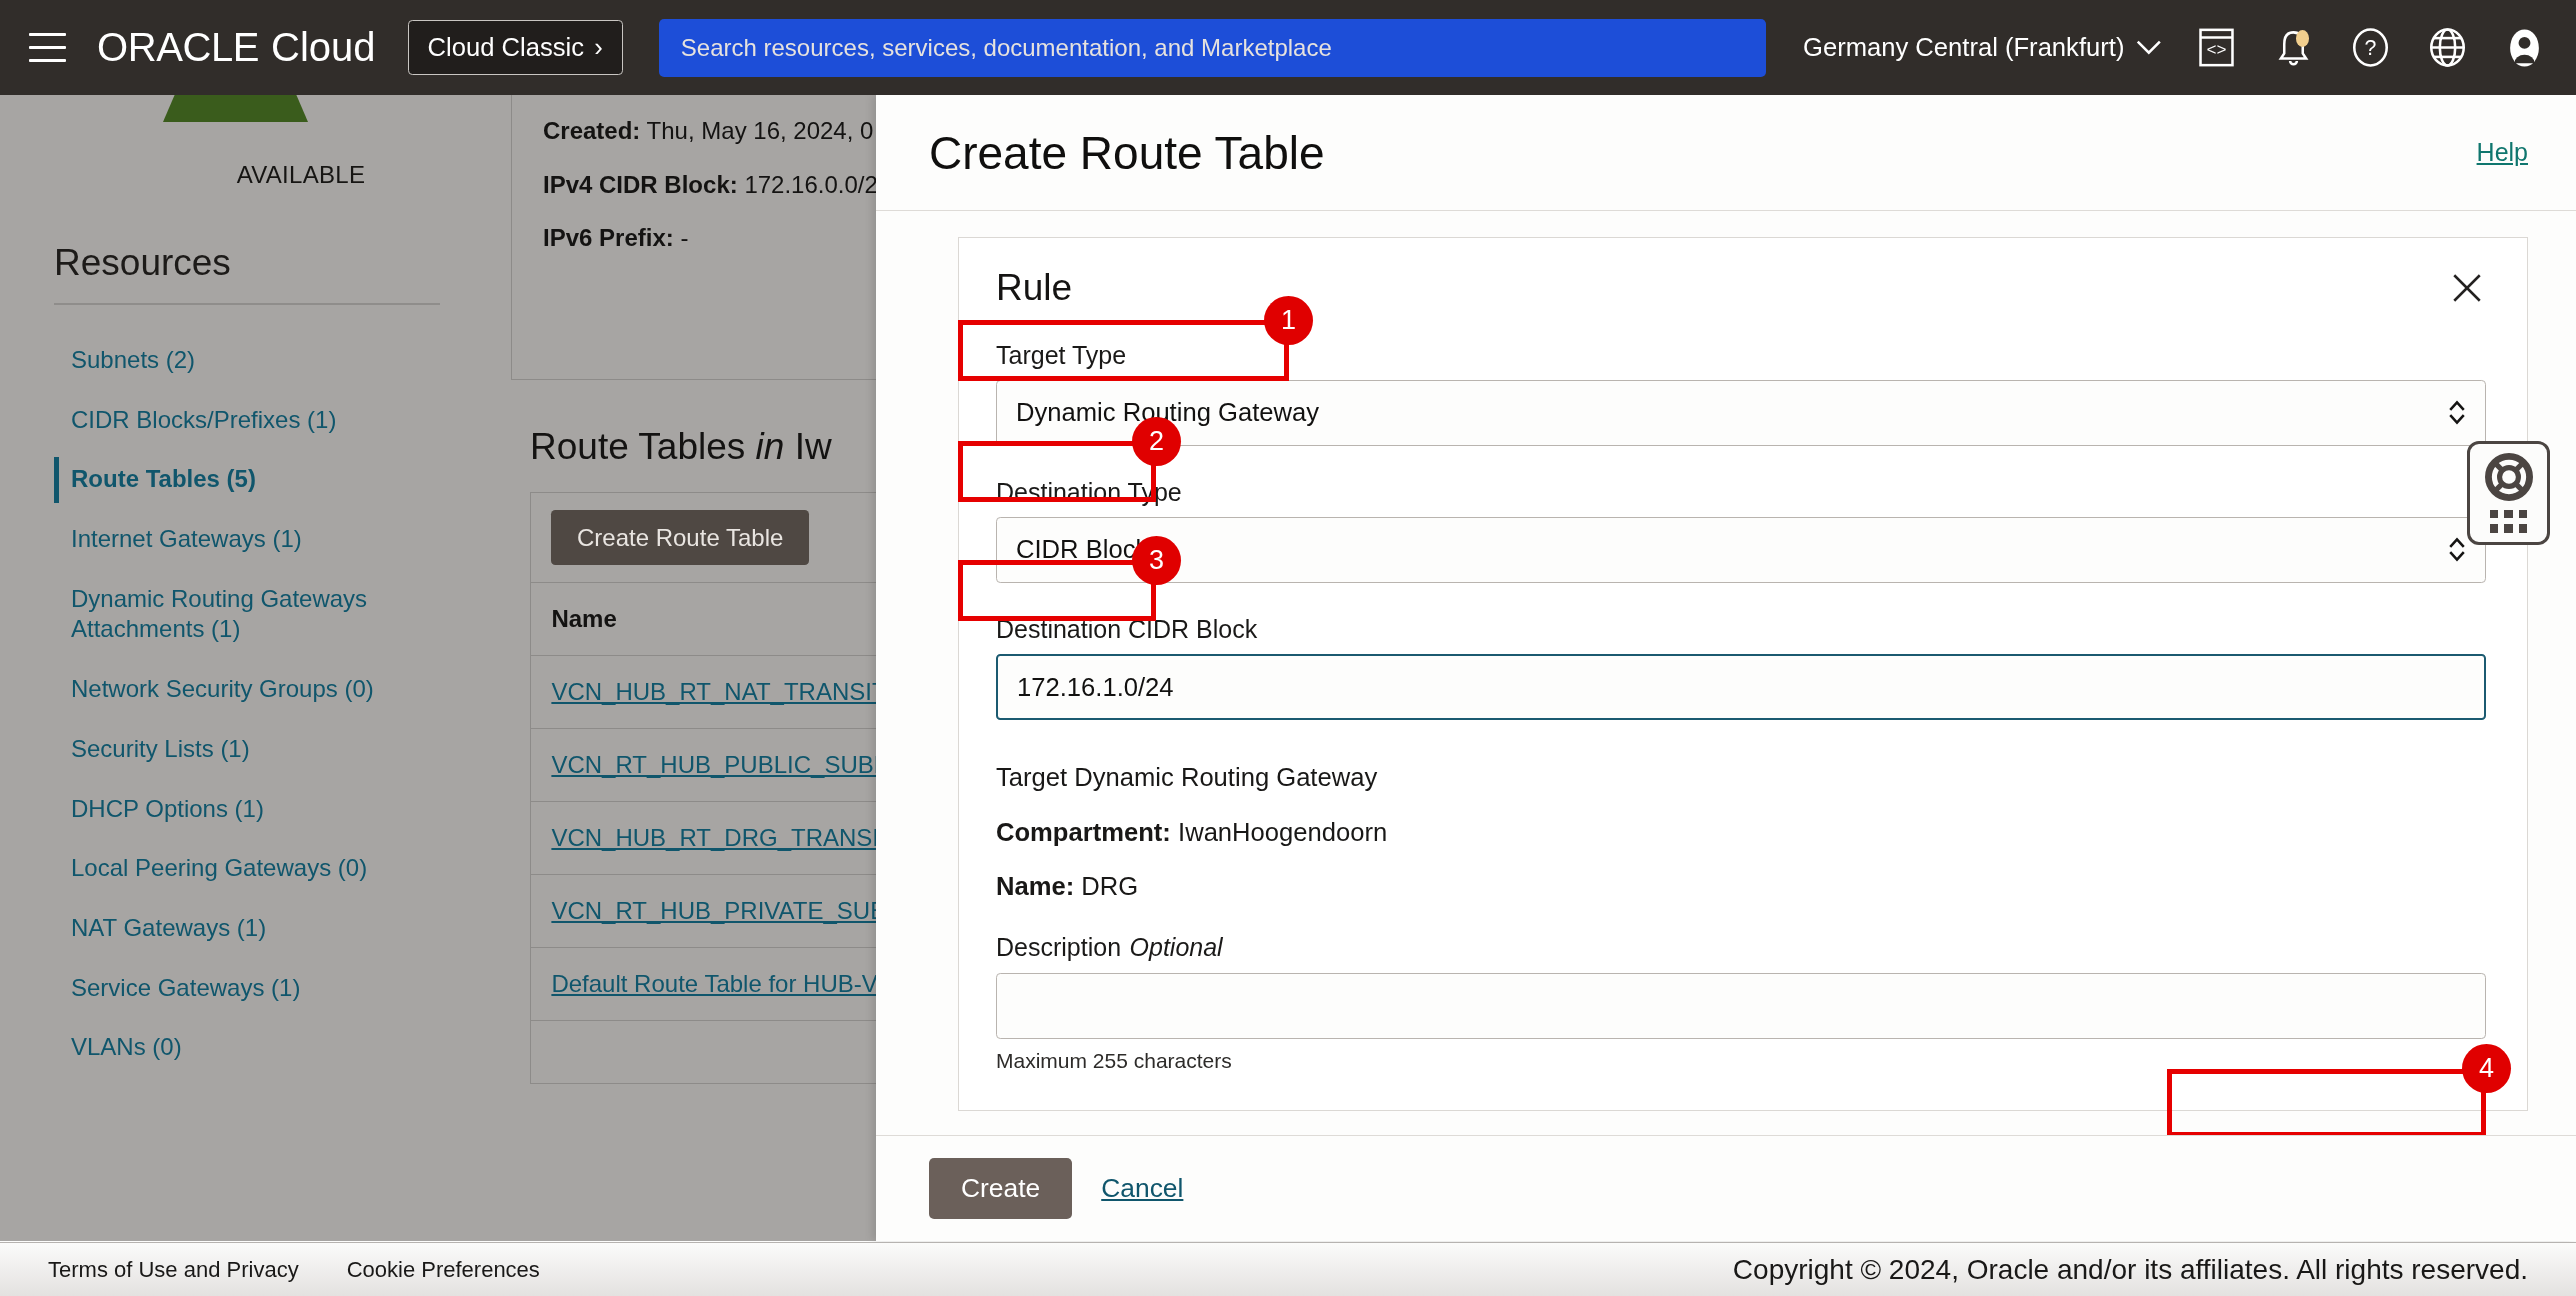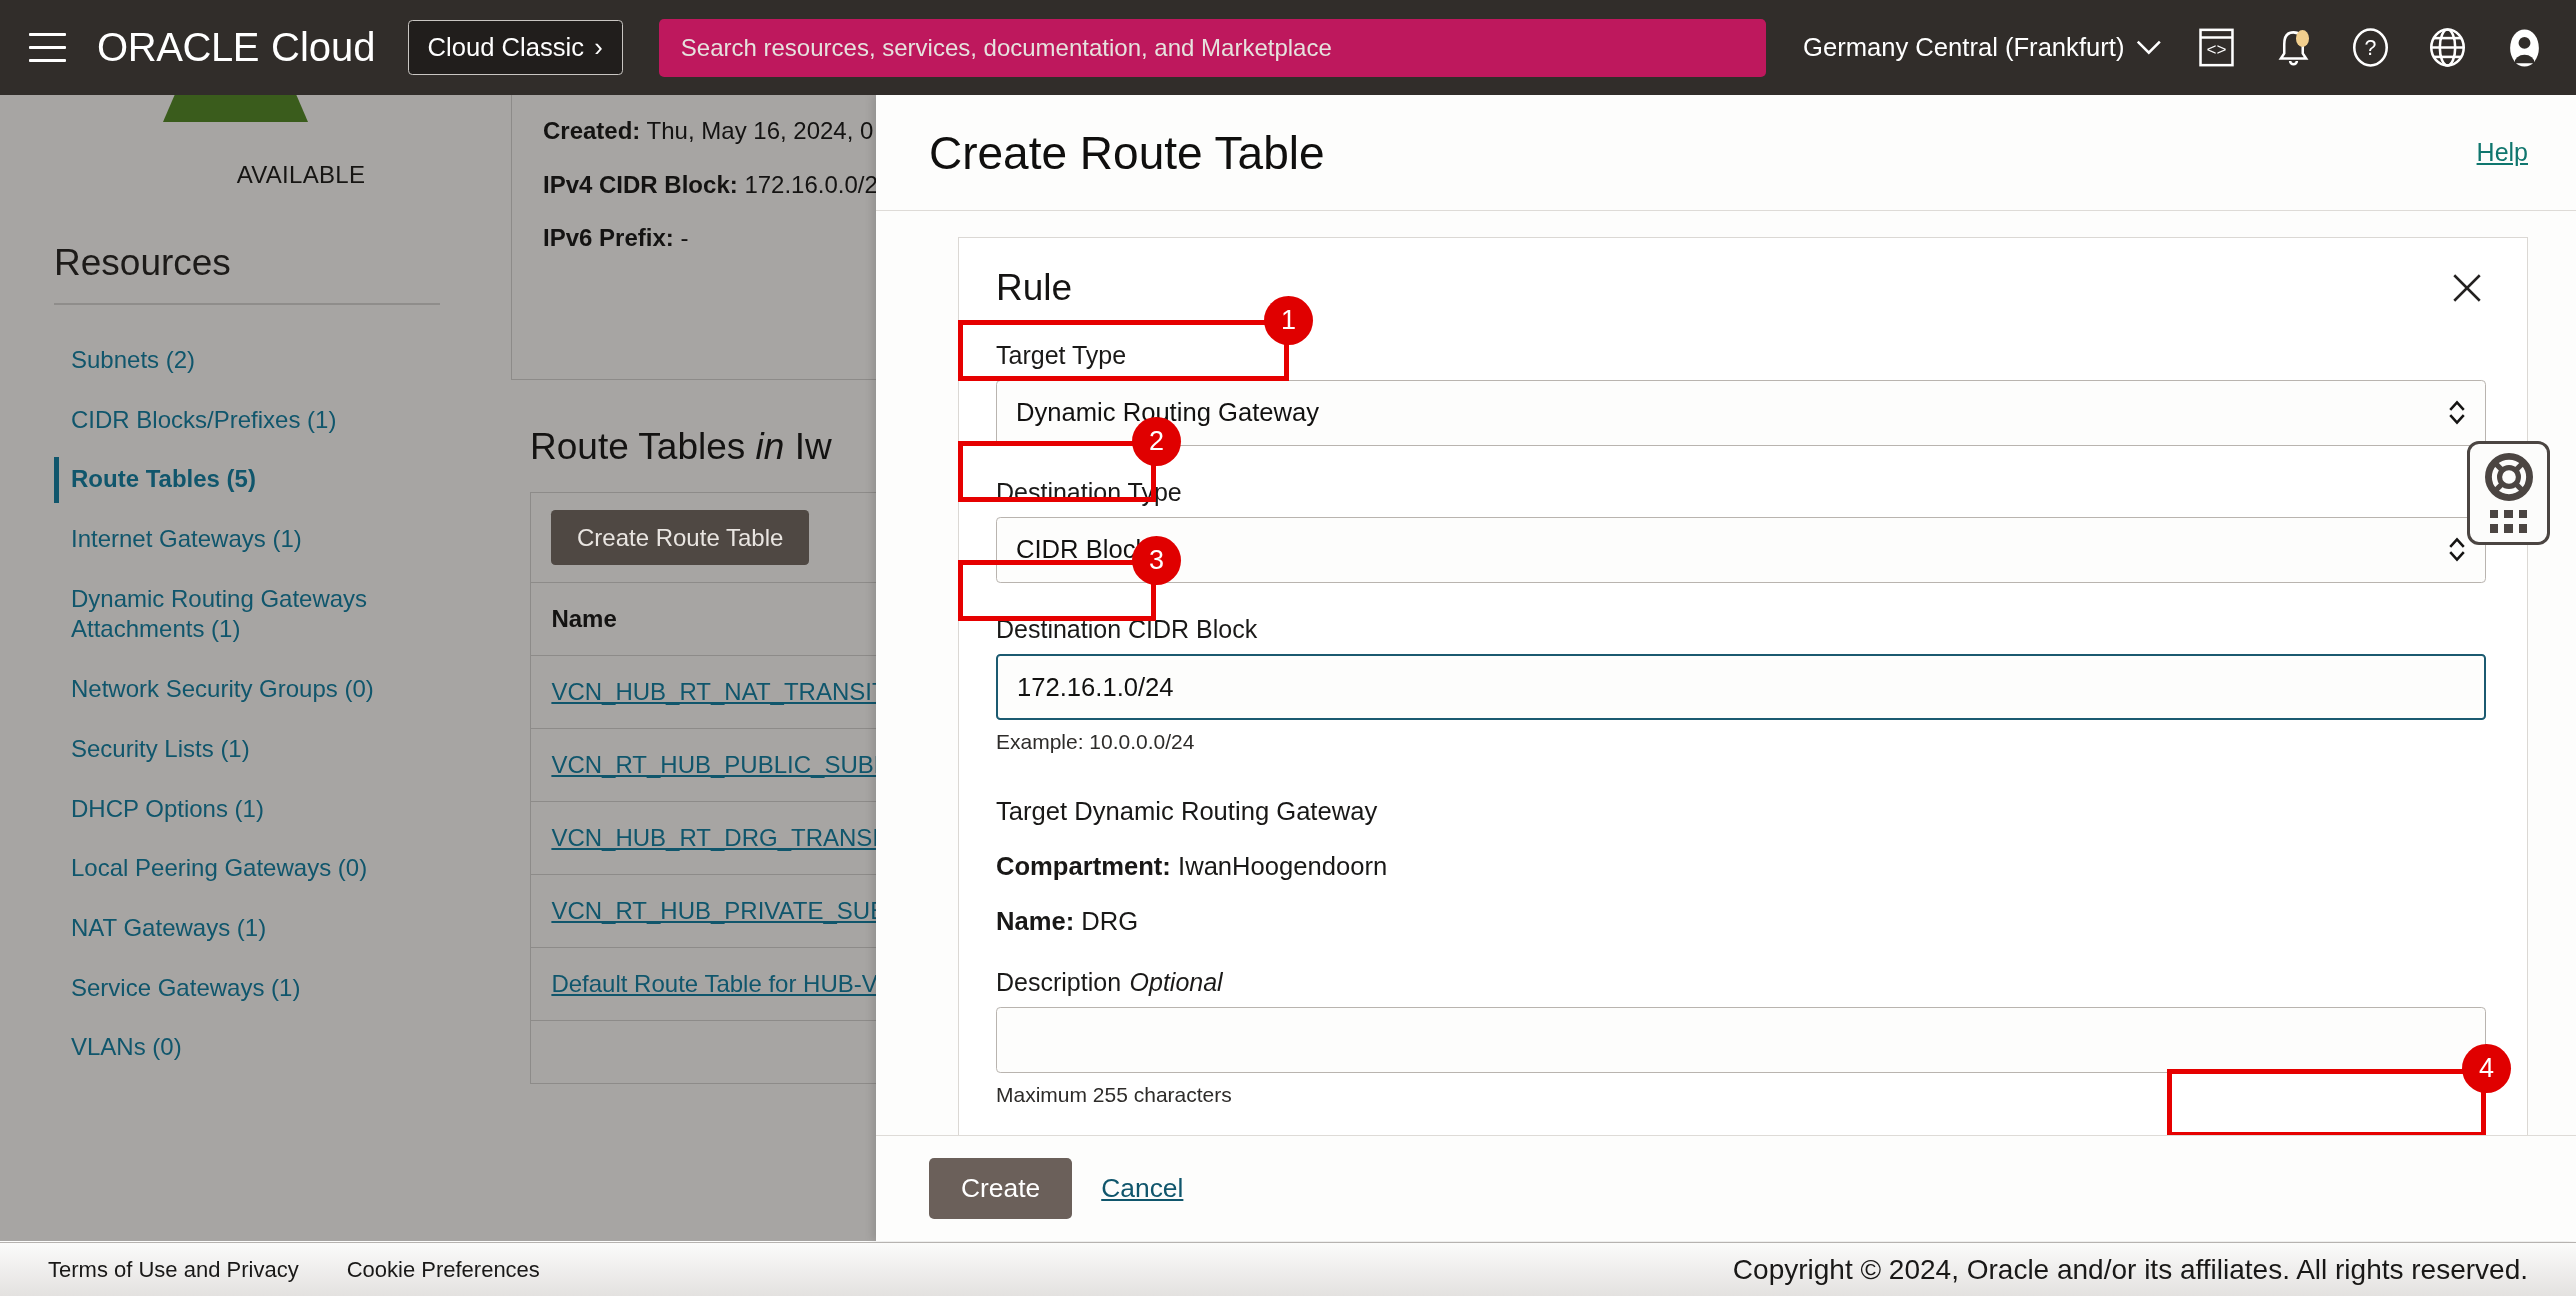--- a/index.html
+++ b/index.html
@@ -26,21 +26,21 @@
   .cloud-word { font-size: 40px; color: #fff; font-weight: 300; }
 
   .cloud-classic {
     border: 1.7px solid #c9c6c2; border-radius: 4.3px; color: #fff;
     font-size: 25.6px; padding: 12px 19px; display: flex; align-items: center;
     gap: 10.2px; background: #211e1c; cursor: pointer; white-space: nowrap;
   }
   .chev-right { font-size: 25.6px; line-height: 1; }
 
   .searchbox {
-    flex: 0 0 1107px; margin-left: 36px; height: 58px; background: #be185d;
+    flex: 0 0 1107px; margin-left: 36px; height: 58px; background: #1d4ed8;
     border-radius: 5.1px; display: flex; align-items: center; padding: 0 22px;
     color: #e6e2de; font-size: 24px; cursor: text;
   }
 
   .nav-right { margin-left: auto; display: flex; align-items: center; gap: 31px; }
   .region-sel { color: #fff; font-size: 25.6px; display: flex; align-items: center;
      gap: 12px; cursor: pointer; white-space: nowrap; }
   .nav-icon { width: 46px; height: 46px; display: flex; align-items: center;
      justify-content: center; cursor: pointer; position: relative; }
   .nav-icon svg { display: block; }
@@ -328,21 +328,20 @@
                   <path d="M5 14 L13 5 L21 14" stroke="#151413" stroke-width="3" fill="none"></path>
                   <path d="M5 20 L13 29 L21 20" stroke="#151413" stroke-width="3" fill="none"></path>
                 </svg>
             </span>
           </div>
 
           <div class="field-label">Destination CIDR Block</div>
           <div class="text-field focused">
             <span>172.16.1.0/24</span>
           </div>
-          <div class="helper">Example: 10.0.0.0/24</div>
 
           <div class="static-label">Target Dynamic Routing Gateway</div>
           <div class="static-kv">
             <b>Compartment:</b>
             <span>IwanHoogendoorn</span>
           </div>
           <div class="static-kv">
             <b>Name:</b>
             <span>DRG</span>
           </div>

